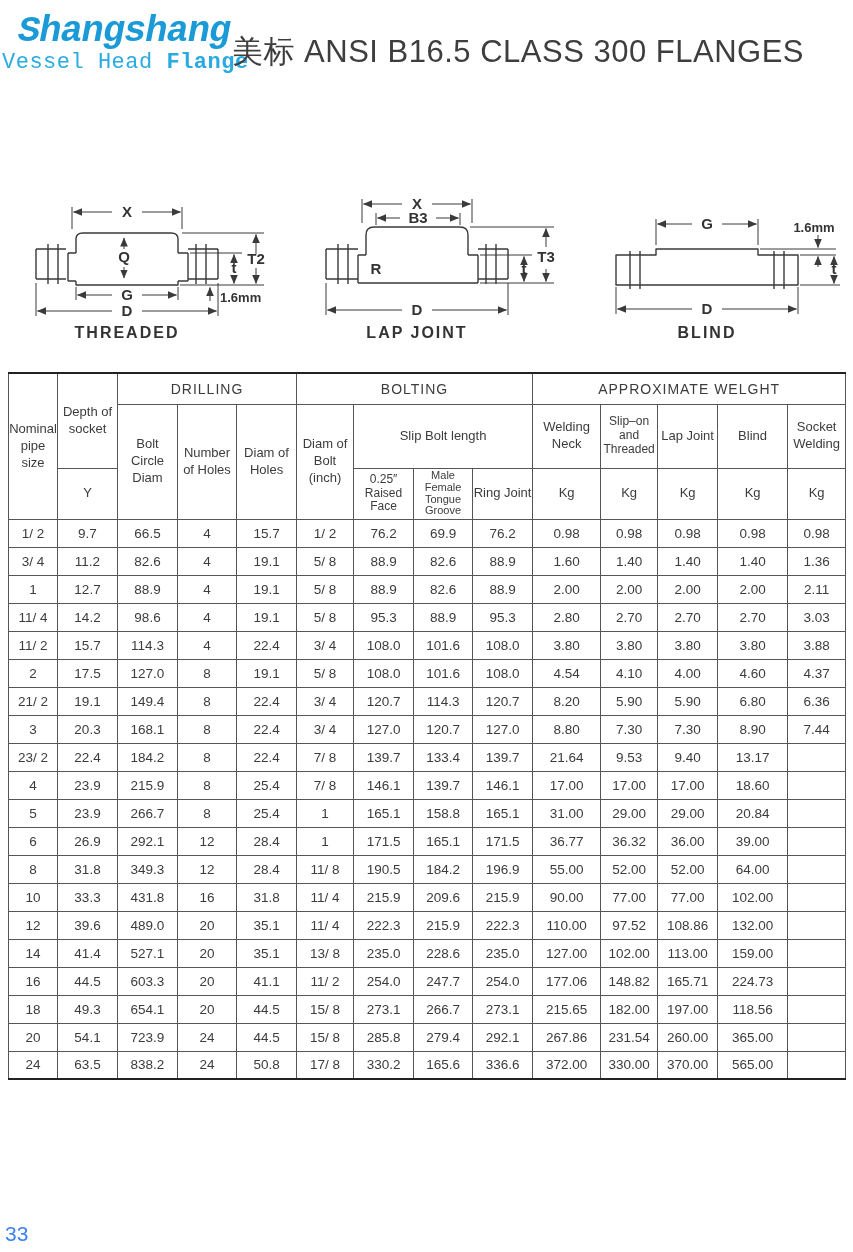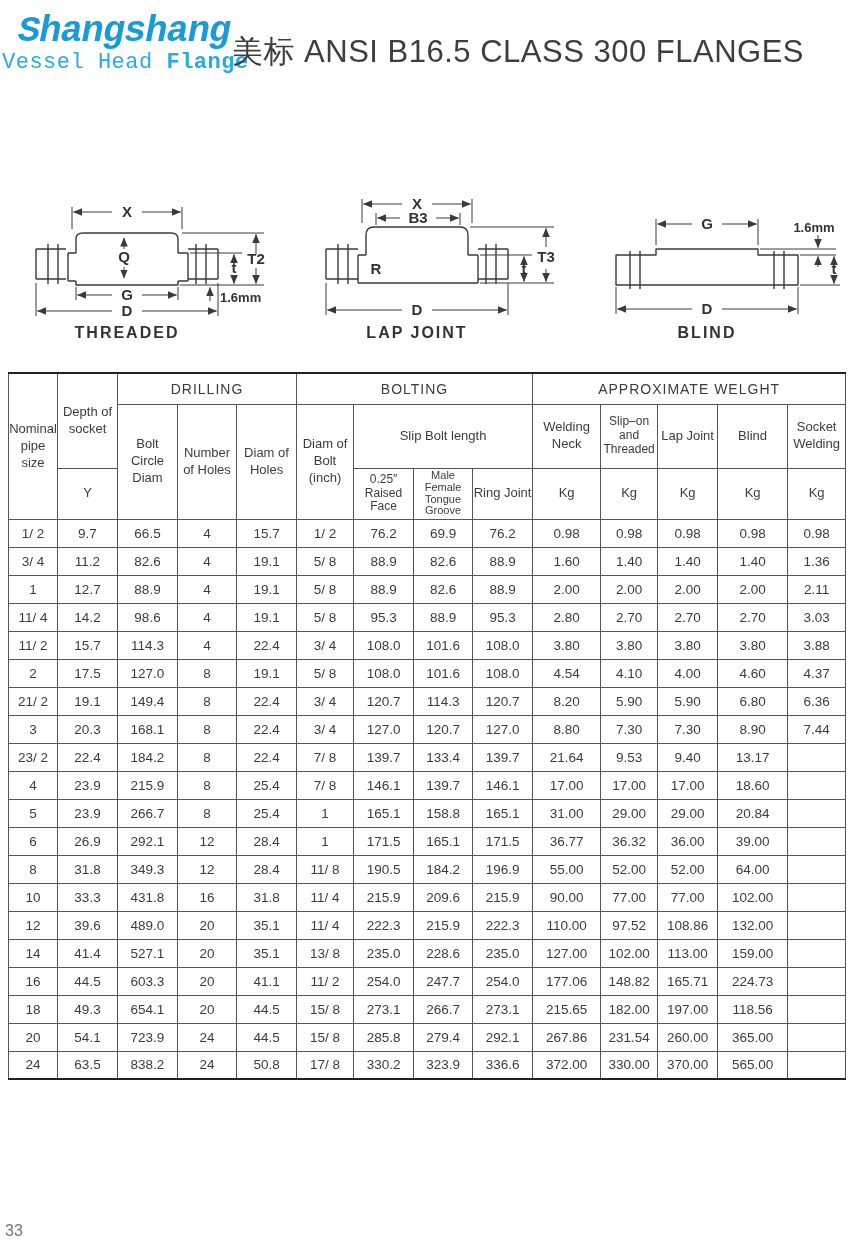--- a/index.html
+++ b/index.html
@@ -41,21 +41,21 @@
   .spec-table thead th{font-size:13px;line-height:1.3;}
   .spec-table tbody td{font-size:13.5px;}
   .spec-table thead tr:nth-child(1){height:31px;}
   .spec-table thead tr:nth-child(2){height:64px;}
   .spec-table thead tr:nth-child(3){height:51px;}
   .spec-table tbody tr{height:28px;}
   .group-h{font-size:14px !important;letter-spacing:1px;}
   .h-small{font-size:11px !important;line-height:1.05 !important;}
   .h-mid{font-size:12px !important;line-height:1.15 !important;}
   
-  .page-num{position:absolute;top:1222px;left:5px;font-size:16px;color:#737373;}
+  .page-num{position:absolute;top:1222px;left:5px;font-size:21px;color:#3b82f6;}
 </style>
 </head>
 <body>
 
 <div class="logo">
   <div class="logo-brand">Shangshang</div>
   <div class="logo-tag">
     <span>Vessel Head</span>
     <b>Flange</b>
   </div>
@@ -506,21 +506,21 @@
         <td></td>
       </tr>
       <tr>
         <td>24</td>
         <td>63.5</td>
         <td>838.2</td>
         <td>24</td>
         <td>50.8</td>
         <td>17/ 8</td>
         <td>330.2</td>
-        <td>323.9</td>
+        <td>165.6</td>
         <td>336.6</td>
         <td>372.00</td>
         <td>330.00</td>
         <td>370.00</td>
         <td>565.00</td>
         <td></td>
       </tr>
     </tbody>
 </table>
 

